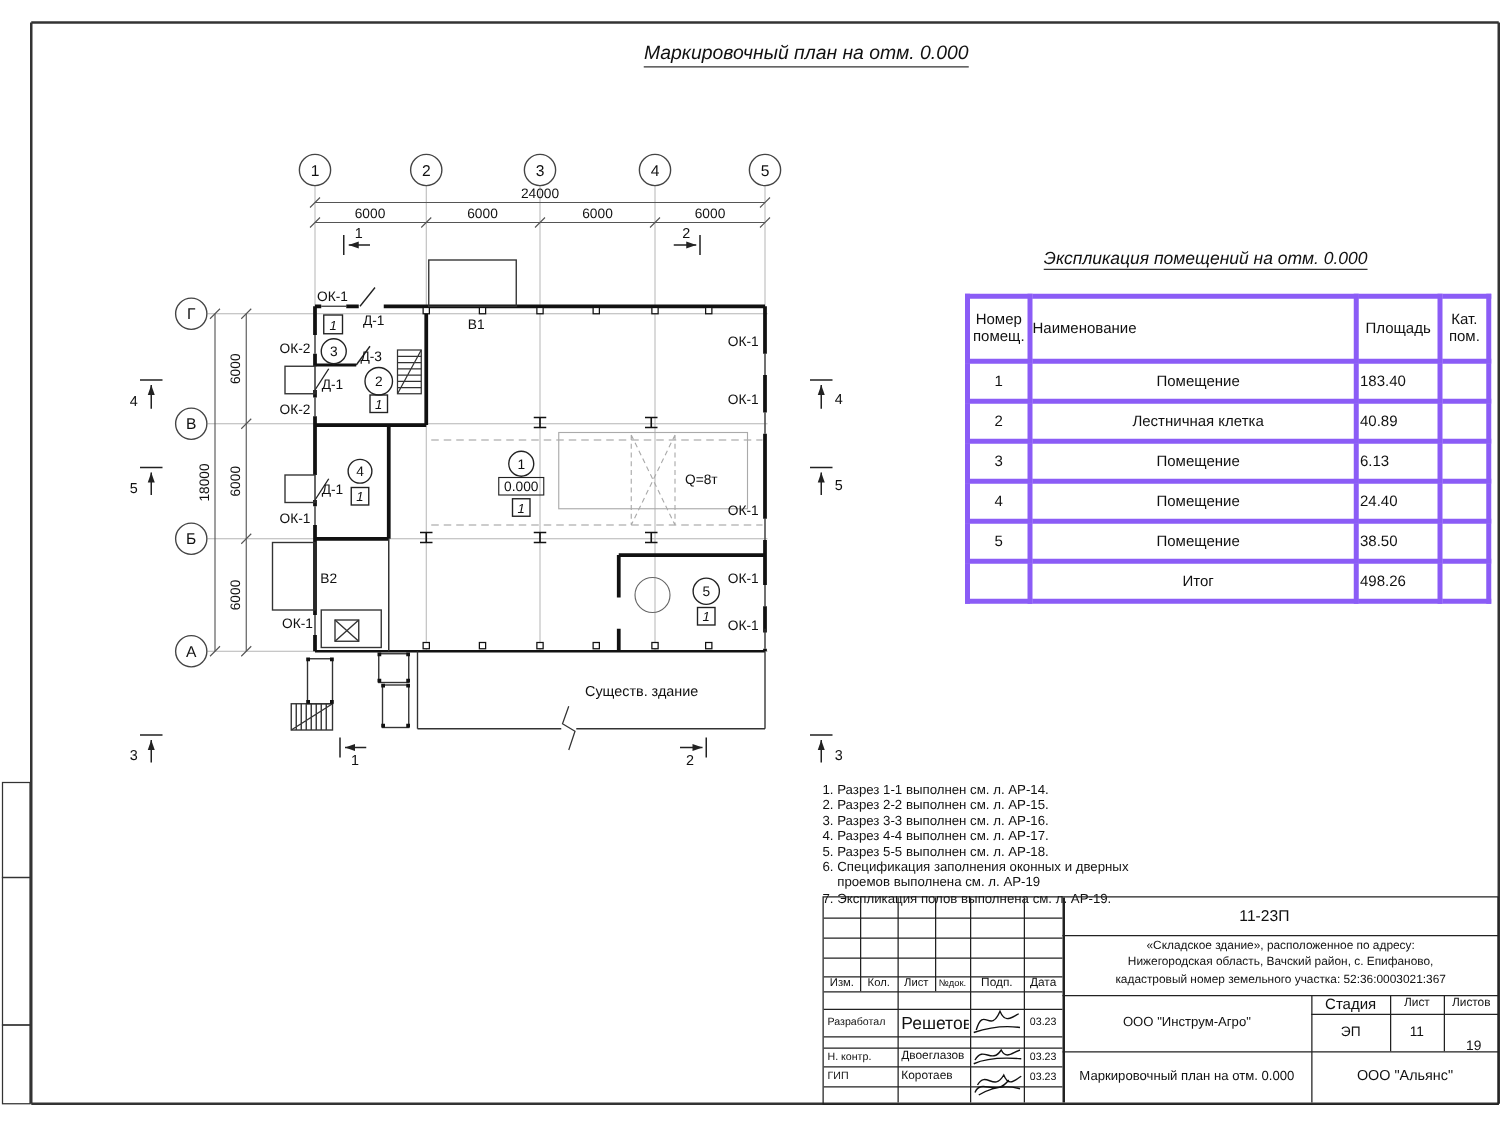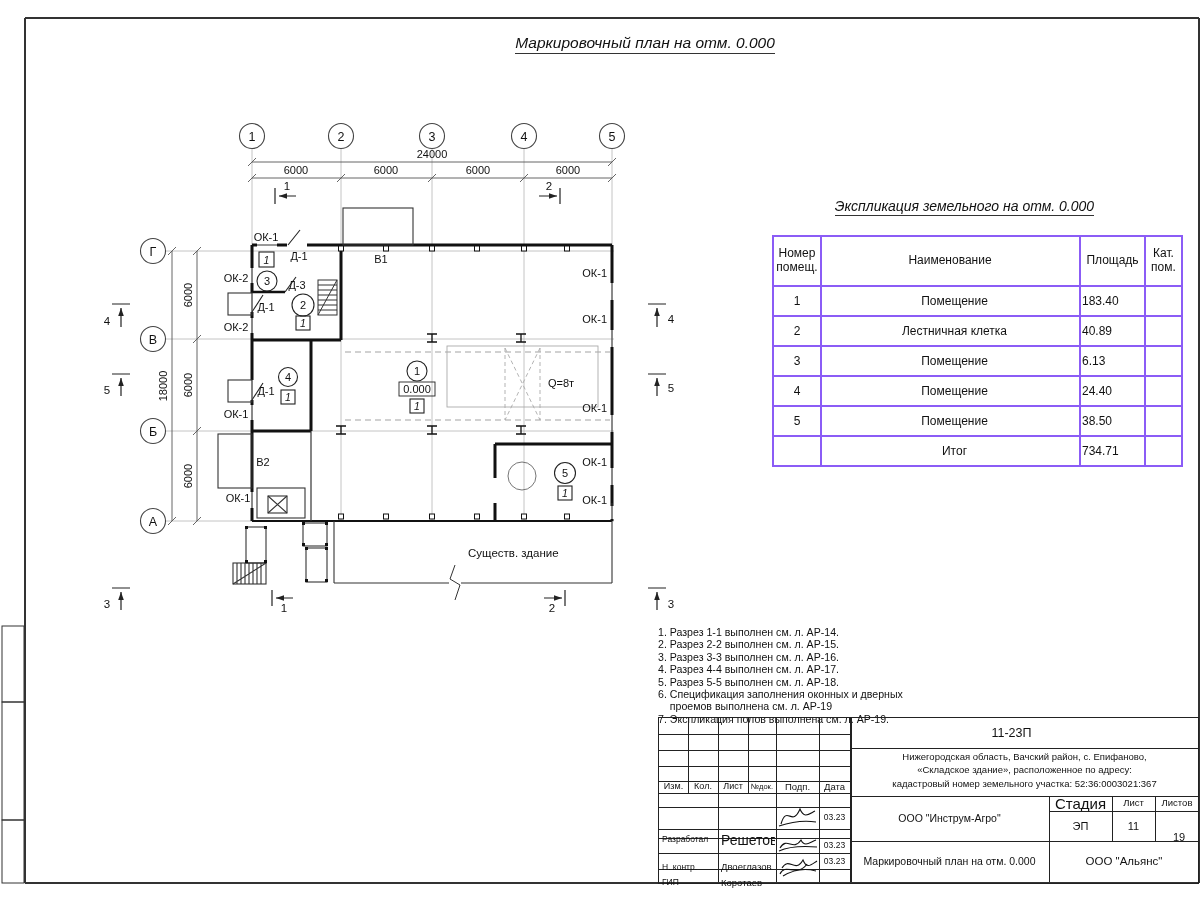--- a/index.html
+++ b/index.html
@@ -6,39 +6,39 @@
   #sheet{position:relative;width:1200px;height:900px;background:#fff;overflow:hidden;
          font-family:"Liberation Sans", sans-serif;color:#111;}
   .abs{position:absolute;}
   
   #sheet-title{left:430px;top:34px;width:430px;text-align:center;font-size:15.5px;font-style:italic;}
   #sheet-title span{border-bottom:1.2px solid #333;padding-bottom:2px;}
   
   #expl-title{left:772px;top:198px;width:385px;text-align:center;font-size:14px;font-style:italic;}
   #expl-title span{border-bottom:1.2px solid #333;padding-bottom:1px;}
   #expl{left:772px;top:235px;border-collapse:collapse;table-layout:fixed;}
-  #expl td,#expl th{border:2px solid #8b5cf6;font-weight:normal;font-size:12px;overflow:hidden;}
+  #expl td,#expl th{border:4px solid #8b5cf6;font-weight:normal;font-size:12px;overflow:hidden;}
   #expl{border:2px solid #222;}
   #expl th{height:46px;line-height:1.15;}
   #expl td{height:26px;}
   .c-num{width:44px;text-align:center;}
   .c-name{width:247px;text-align:center;padding-left:9px;}
   .c-area{width:61px;margin-left:48px;}
   .c-cat{width:33px;text-align:center;}
-  th.c-name{text-align:center;padding-left:0;}
+  th.c-name{text-align:left;padding-left:0;}
   
   #notes{left:658px;top:626px;width:330px;font-size:10.6px;line-height:12.4px;}
   .note{white-space:pre-line;}
   
   #tb{left:658px;top:717px;width:541px;height:167px;border:1.6px solid #222;box-sizing:border-box;}
   .tb-h{position:absolute;background:#222;height:1px;}
   .tb-v{position:absolute;background:#222;width:1px;}
   .tb-t{position:absolute;display:flex;align-items:center;justify-content:center;
         text-align:center;overflow:hidden;line-height:1.3;}
-  .tb-left{justify-content:flex-start;text-align:left;margin-top:22px;}
+  .tb-left{justify-content:flex-start;text-align:left;}
 </style>
 </head>
 <body>
 
 <div id="sheet">
 
   <svg class="abs" style="left:0;top:0" width="1200" height="900" viewBox="0 0 1200 900" font-family="Liberation Sans, sans-serif" fill="#111">
 
     <g stroke="#333" stroke-width="2" fill="none">
       <line x1="25" y1="18" x2="1199" y2="18"></line>
@@ -286,21 +286,21 @@
         <text x="607" y="504">ОК-1</text>
       </g>
     </g>
   </svg>
 
   <div class="abs" id="sheet-title">
     <span>Маркировочный план на отм. 0.000</span>
   </div>
 
   <div class="abs" id="expl-title">
-    <span>Экспликация земельного на отм. 0.000</span>
+    <span>Экспликация помещений на отм. 0.000</span>
   </div>
   <table class="abs" id="expl">
     <tbody>
         <tr>
       <th class="c-num">Номер помещ.</th>
       <th class="c-name">Наименование</th>
       <th class="c-area">Площадь</th>
       <th class="c-cat">Кат. пом.</th>
     </tr>
     <tr>
@@ -329,21 +329,21 @@
     </tr>
     <tr>
       <td class="c-num">5</td>
       <td class="c-name">Помещение</td>
       <td class="c-area">38.50</td>
       <td class="c-cat"></td>
     </tr>
     <tr>
       <td class="c-num"></td>
       <td class="c-name">Итог</td>
-      <td class="c-area">734.71</td>
+      <td class="c-area">498.26</td>
       <td class="c-cat"></td>
     </tr>
   </tbody>
     </table>
 
   <div class="abs" id="notes">
     <div class="note">1. Разрез 1-1 выполнен см. л. АР-14.</div>
     <div class="note">2. Разрез 2-2 выполнен см. л. АР-15.</div>
     <div class="note">3. Разрез 3-3 выполнен см. л. АР-16.</div>
     <div class="note">4. Разрез 4-4 выполнен см. л. АР-17.</div>
@@ -400,26 +400,26 @@
     <svg class="abs" style="left:118px;top:84px" width="42" height="28">
       <path d="M4,22 C10,2 15,26 23,7 C27,17 32,12 38,9 M2,24 C14,20 26,18 39,20" stroke="#111" stroke-width="1.1" fill="none"></path>
     </svg>
     <svg class="abs" style="left:118px;top:116px" width="42" height="46">
       <path d="M3,14 C10,2 16,18 24,6 C28,14 33,8 39,6 M2,17 C13,12 27,12 40,13" stroke="#111" stroke-width="1.1" fill="none"></path>
       <path d="M5,34 C12,22 18,40 26,26 C30,36 35,30 40,27 M3,40 C8,28 20,44 30,30 M6,42 C16,36 28,34 39,37" stroke="#111" stroke-width="1.1" fill="none"></path>
     </svg>
 
     <div class="tb-t" style="left:178px;top:0;width:349px;height:30px;font-size:12.5px">11-23П</div>
     <div class="abs" style="left:195px;top:32px;width:341px;height:44px;text-align:center;font-size:9.5px;line-height:1.4">
+      <div>«Складское здание», расположенное по адресу:</div>
       <div>Нижегородская область, Вачский район, с. Епифаново,</div>
-      <div>«Складское здание», расположенное по адресу:</div>
       <div>кадастровый номер земельного участка: 52:36:0003021:367</div>
     </div>
     <div class="tb-t" style="left:191px;top:78px;width:199px;height:45px;font-size:10.5px">ООО "Инструм-Агро"</div>
-    <div class="tb-t" style="left:390px;top:78px;width:63px;height:15px;font-size:15px">Стадия</div>
+    <div class="tb-t" style="left:390px;top:78px;width:63px;height:15px;font-size:12px">Стадия</div>
     <div class="tb-t" style="left:453px;top:78px;width:43px;height:15px;font-size:9.5px">Лист</div>
     <div class="tb-t" style="left:496px;top:78px;width:44px;height:15px;font-size:9.5px">Листов</div>
     <div class="tb-t" style="left:390px;top:93px;width:63px;height:30px;font-size:11px">ЭП</div>
     <div class="tb-t" style="left:453px;top:93px;width:43px;height:30px;font-size:11px">11</div>
     <div class="tb-t" style="left:496px;top:104px;width:48px;height:30px;font-size:11px">19</div>
     <div class="tb-t" style="left:191px;top:123px;width:199px;height:41px;font-size:10.5px">Маркировочный план на отм. 0.000</div>
     <div class="tb-t" style="left:390px;top:123px;width:150px;height:41px;font-size:11.5px">ООО "Альянс"</div>
   </div>
 
 </div>

